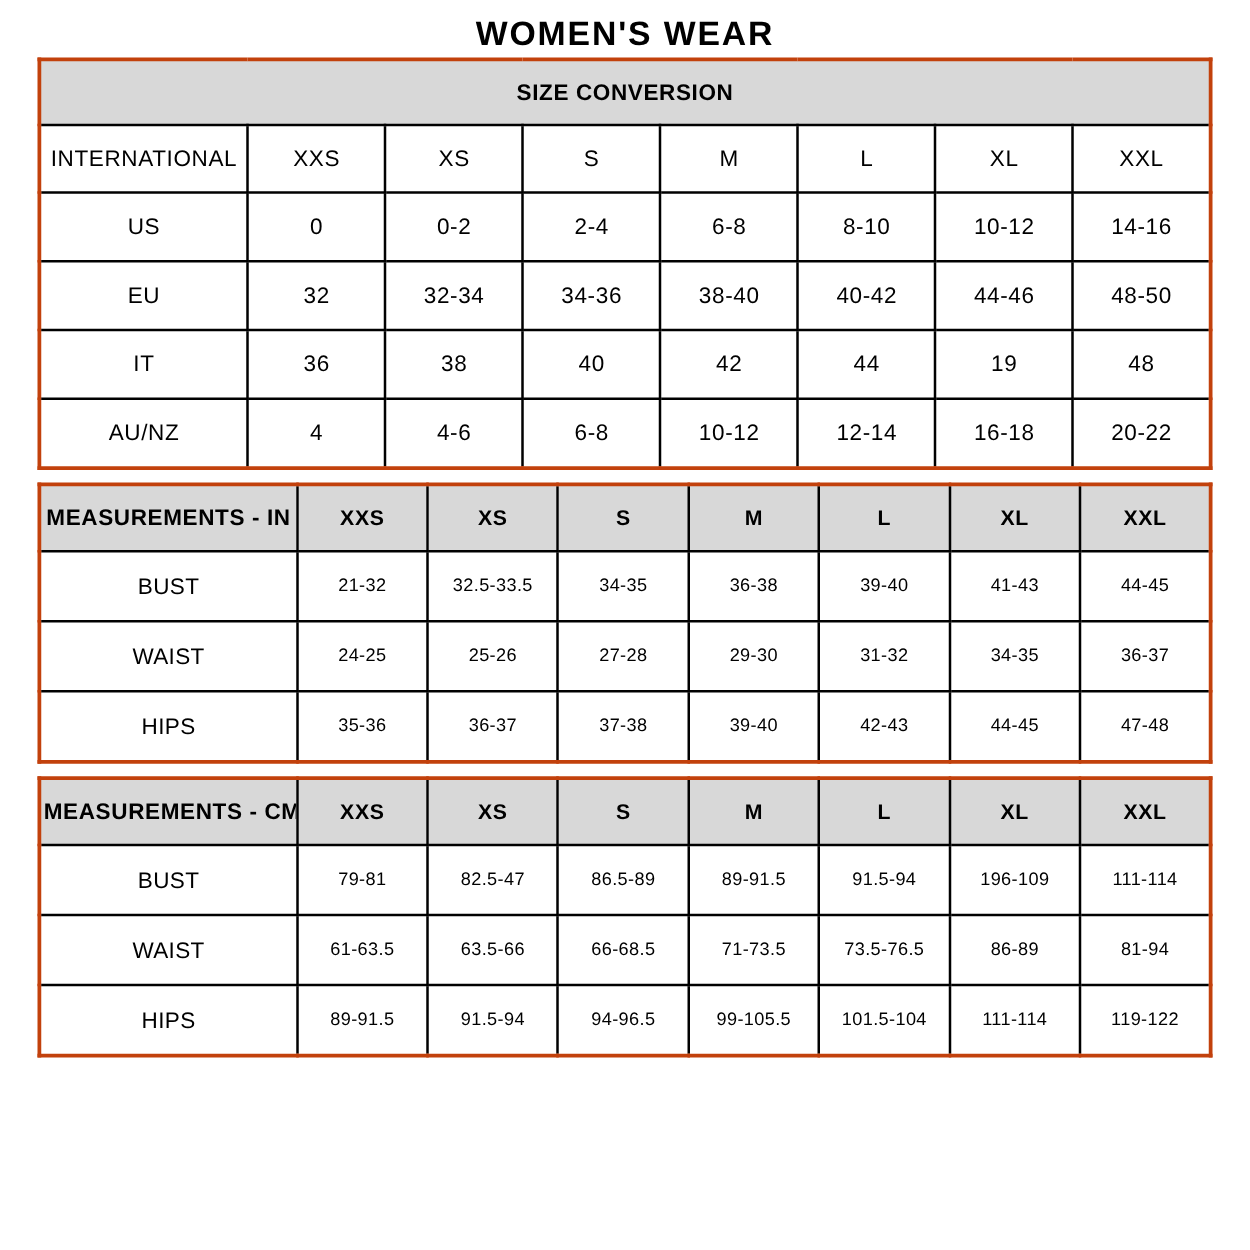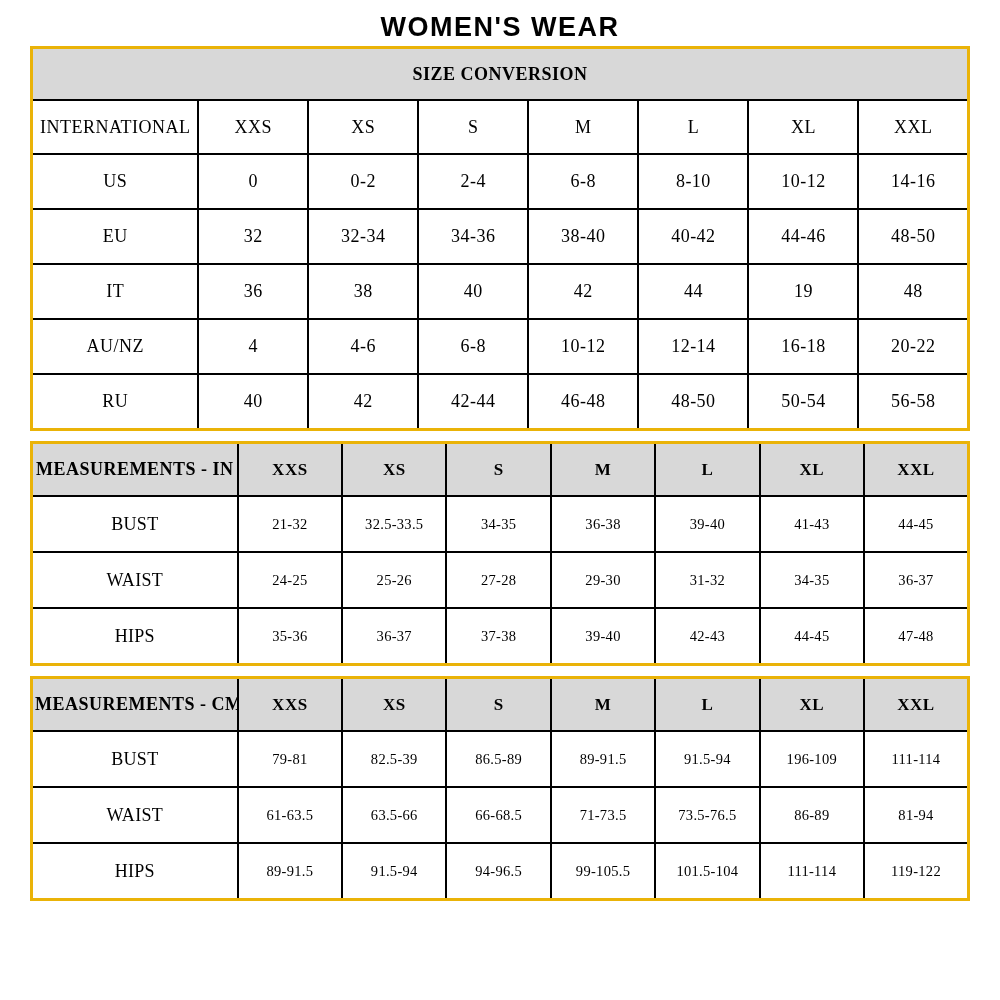--- a/index.html
+++ b/index.html
@@ -20,22 +20,21 @@
     text-align: center;
     font-size: 27px;
     font-weight: bold;
     letter-spacing: 1.5px;
     margin: 0 0 3px 0;
   }
   table.sizes {
     width: 100%;
     border-collapse: collapse;
     table-layout: fixed;
-    border: 3px solid #eab308;
-    font-family: Liberation Serif, serif;
+    border: 3px solid #c2410c;
   }
   table.sizes td {
     border: 2px solid #000000;
     text-align: center;
     vertical-align: middle;
     padding: 0 2px;
     overflow: hidden;
     white-space: nowrap;
   }
   .gray {
@@ -148,30 +147,20 @@
         </tr>
         <tr>
           <td class="row-label">AU/NZ</td>
           <td>4</td>
           <td>4-6</td>
           <td>6-8</td>
           <td>10-12</td>
           <td>12-14</td>
           <td>16-18</td>
           <td>20-22</td>
-        </tr>
-        <tr>
-          <td class="row-label">RU</td>
-          <td>40</td>
-          <td>42</td>
-          <td>42-44</td>
-          <td>46-48</td>
-          <td>48-50</td>
-          <td>50-54</td>
-          <td>56-58</td>
         </tr>
       </tbody>
   </table>
 
   <table class="sizes tm">
     <colgroup>
       <col style="width:22%">
       <col style="width:11.14%">
         <col style="width:11.14%">
         <col style="width:11.14%">
@@ -246,21 +235,21 @@
         <td class="gray">M</td>
         <td class="gray">L</td>
         <td class="gray">XL</td>
         <td class="gray">XXL</td>
       </tr>
     </thead>
     <tbody>
         <tr>
           <td class="row-label">BUST</td>
           <td>79-81</td>
-          <td>82.5-39</td>
+          <td>82.5-47</td>
           <td>86.5-89</td>
           <td>89-91.5</td>
           <td>91.5-94</td>
           <td>196-109</td>
           <td>111-114</td>
         </tr>
         <tr>
           <td class="row-label">WAIST</td>
           <td>61-63.5</td>
           <td>63.5-66</td>

